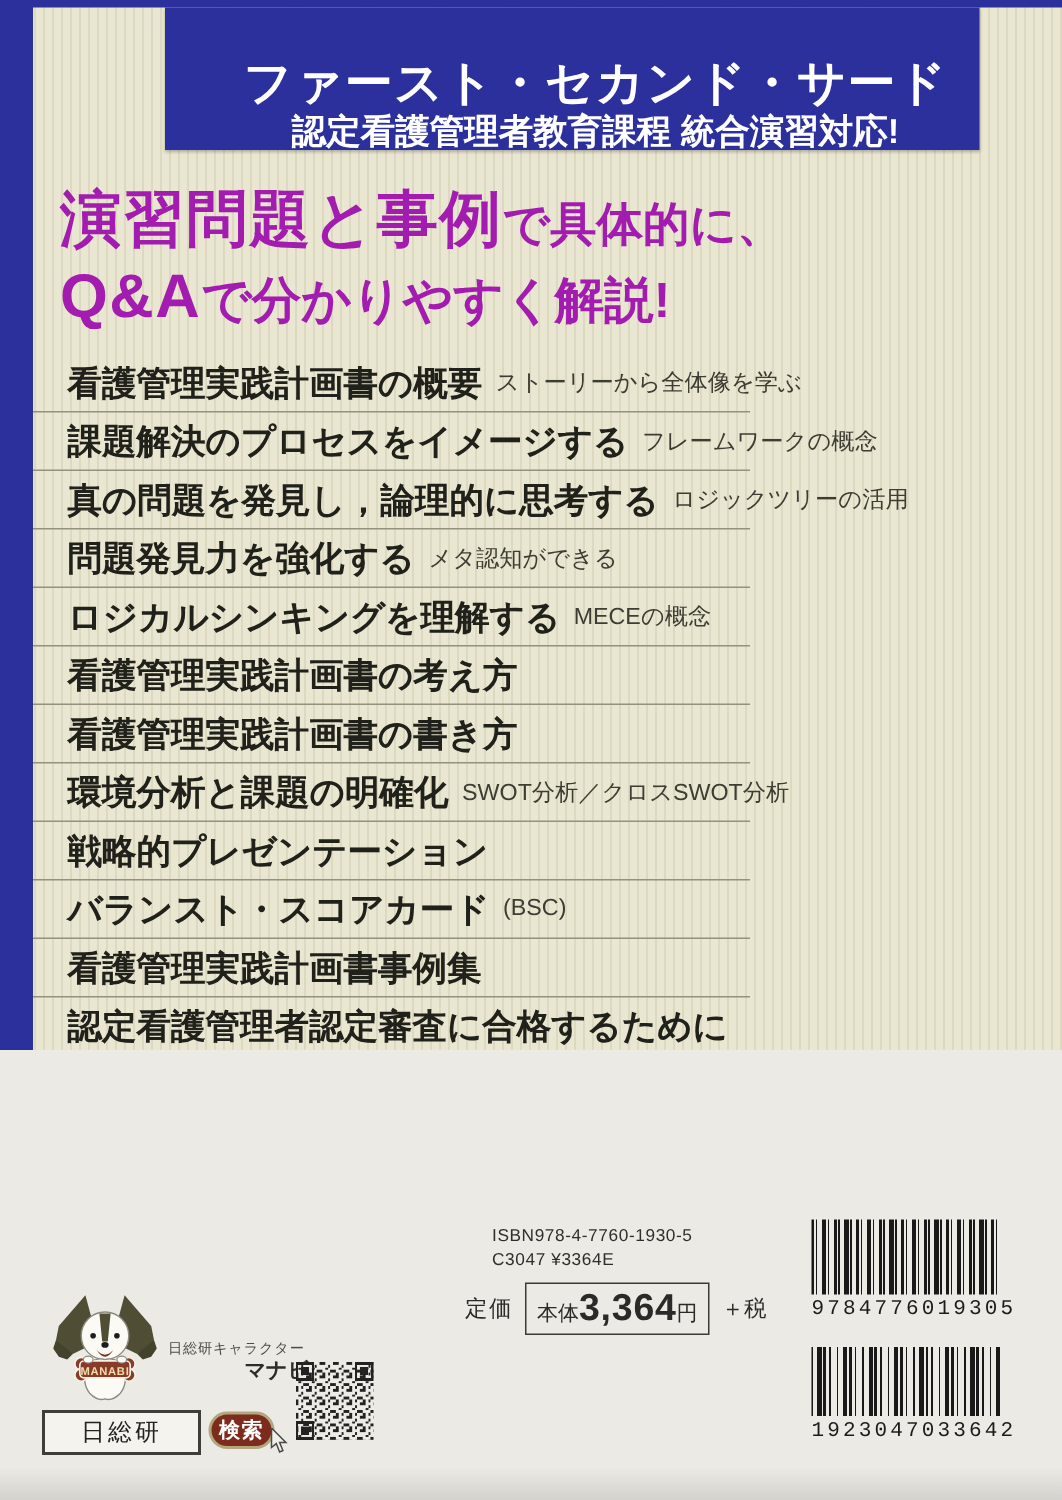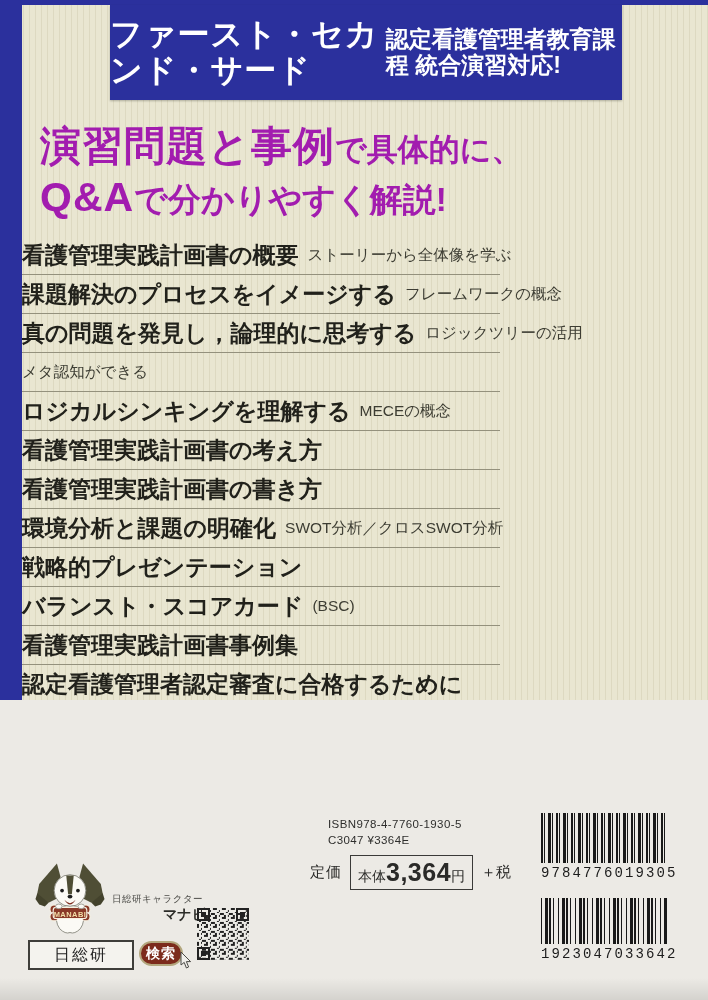--- a/index.html
+++ b/index.html
@@ -12,38 +12,39 @@
   
   .cover{
     position:absolute;left:0;top:0;width:708px;height:700px;
     background:repeating-linear-gradient(90deg,#e9e6d1 0 5px,#ddd9c1 5px 6px);
   }
   .topline{position:absolute;left:0;top:0;width:708px;height:5px;background:#2b309d;}
   .spine{position:absolute;left:0;top:0;width:22px;height:700px;background:#2b309d;}
   
   .header-box{
     position:absolute;left:110px;top:5px;width:512px;height:95px;
-    background:#2b309d;color:#ffffff;display:flex;
+    background:#2b309d;color:#ffffff;display:flex;flex-direction:column;
     align-items:center;justify-content:flex-end;gap:2px;
     box-shadow:0 1px 2px rgba(0,0,0,.25);
+    padding-left:31px;
   }
   .header-line1{font-size:32px;font-weight:bold;letter-spacing:1px;line-height:1.1;}
   .header-line2{font-size:23px;font-weight:bold;letter-spacing:0px;line-height:1.1;}
   
   .headline{position:absolute;left:40px;top:126px;color:#a21caf;font-weight:bold;line-height:1.0;}
   .headline .row{margin:0 0 10px 0;white-space:nowrap;}
   .hl-big{font-size:41px;letter-spacing:1px;}
   .hl-mid{font-size:31px;letter-spacing:0px;}
   .hl-qa{font-size:41px;letter-spacing:1px;}
   .hl-rest{font-size:33px;}
   
   .toc{position:absolute;left:22px;top:236px;width:478px;}
   .toc-item{
     height:38px;display:flex;align-items:center;gap:9px;
-    white-space:nowrap;overflow:visible;
+    padding-left:23px;white-space:nowrap;overflow:visible;
     border-bottom:1px solid #94917d;
   }
   .toc-item:last-child{border-bottom:none;}
   .toc-title{font-size:23px;font-weight:bold;color:#21211b;letter-spacing:0px;}
   .toc-note{font-size:15.5px;color:#3d3d33;}
   
   .bottom{position:absolute;left:0;top:700px;width:708px;height:300px;background:#eceae5;}
   .mascot-svg{position:absolute;left:28px;top:856px;width:84px;height:84px;}
   .mascot-caption1{position:absolute;left:112px;top:893px;font-size:9.5px;color:#4c4c48;letter-spacing:.5px;}
   .mascot-caption2{position:absolute;left:115px;top:905px;color:#2c2c28;}
@@ -124,20 +125,21 @@
       </div>
     <div class="toc-item">
         <span class="toc-title">課題解決のプロセスをイメージする</span>
         <span class="toc-note">フレームワークの概念</span>
       </div>
     <div class="toc-item">
         <span class="toc-title">真の問題を発見し，論理的に思考する</span>
         <span class="toc-note">ロジックツリーの活用</span>
       </div>
     <div class="toc-item">
+        <span class="toc-title">問題発見力を強化する</span>
         <span class="toc-note">メタ認知ができる</span>
       </div>
     <div class="toc-item">
         <span class="toc-title">ロジカルシンキングを理解する</span>
         <span class="toc-note">MECEの概念</span>
       </div>
     <div class="toc-item">
         <span class="toc-title">看護管理実践計画書の考え方</span>
         <span class="toc-note"></span>
       </div>

